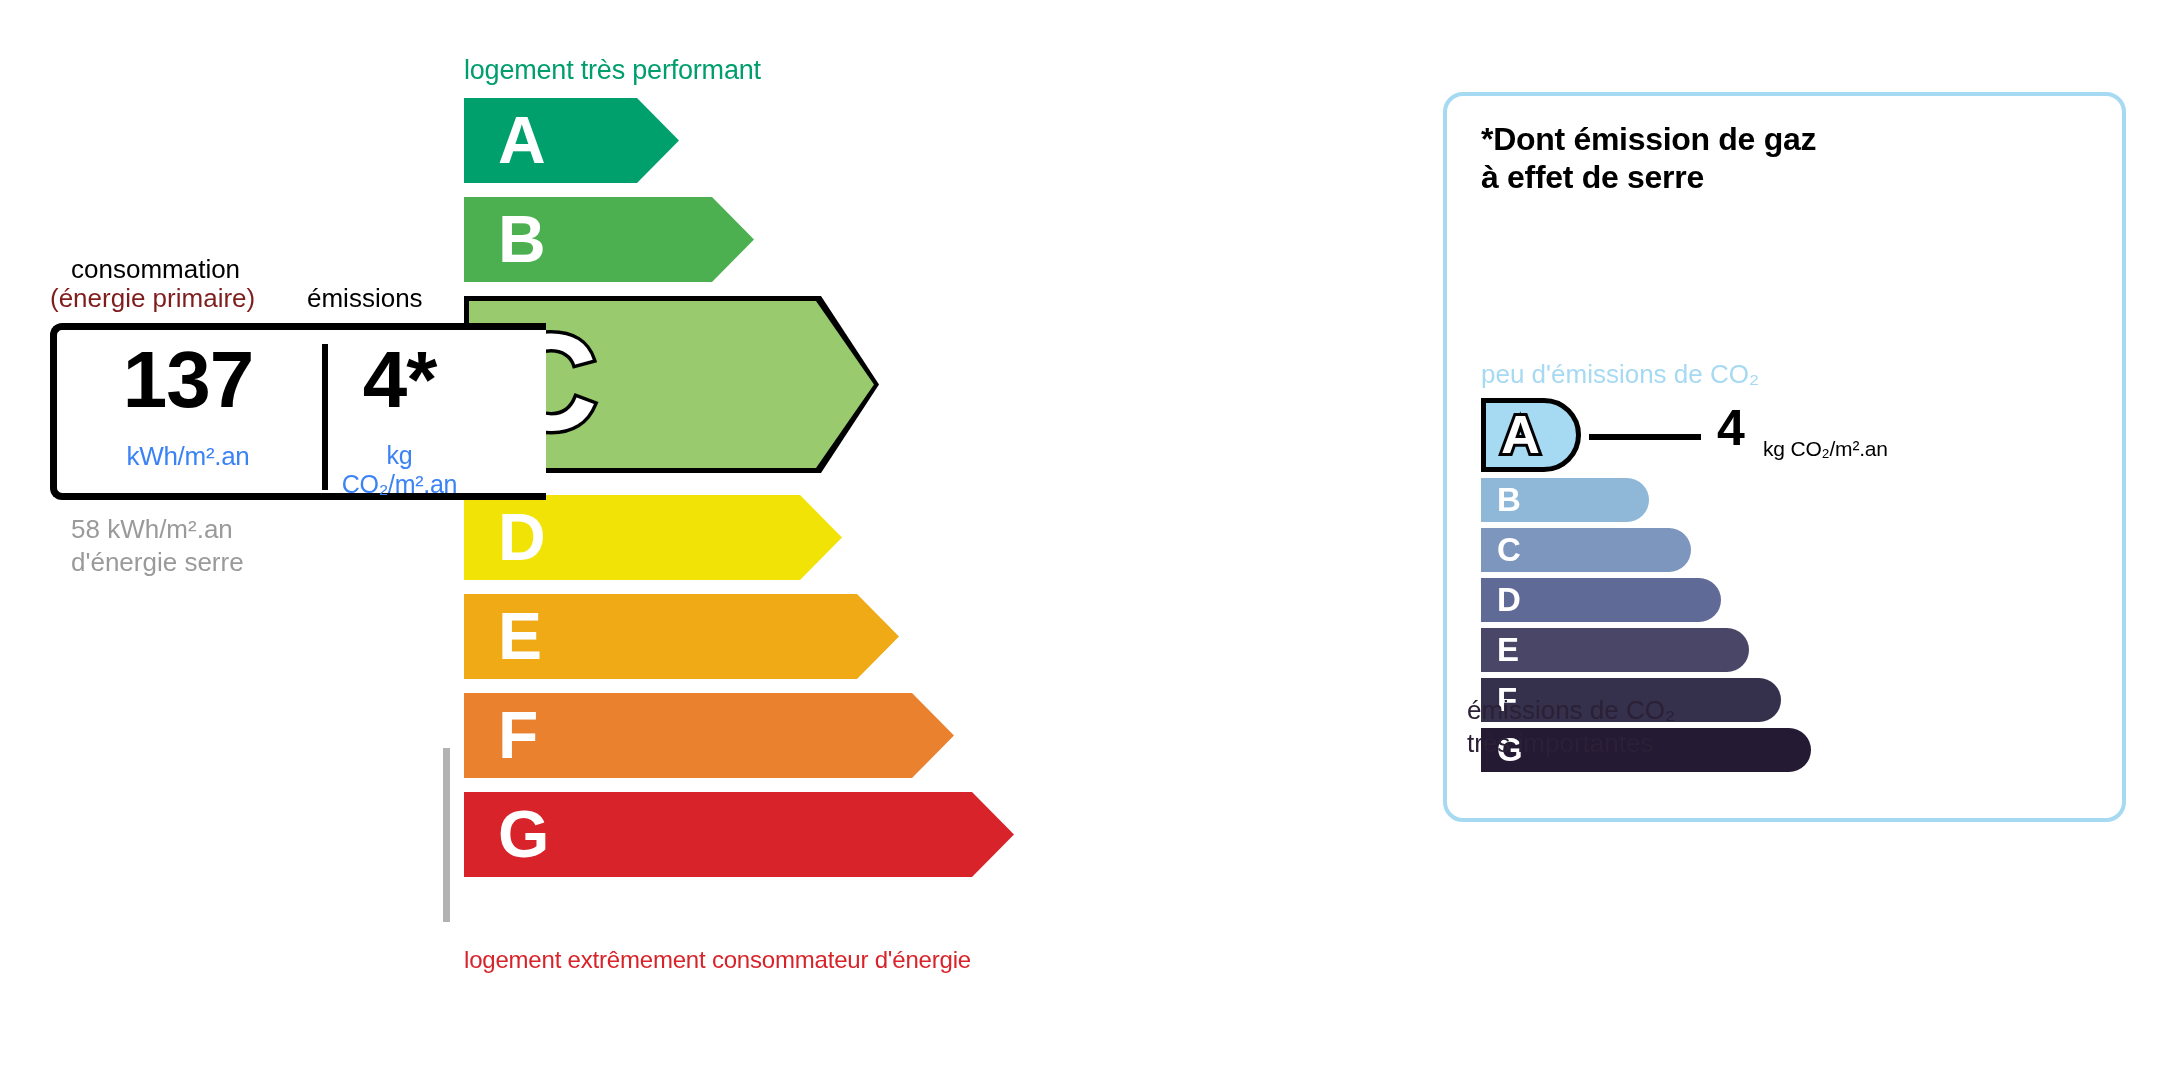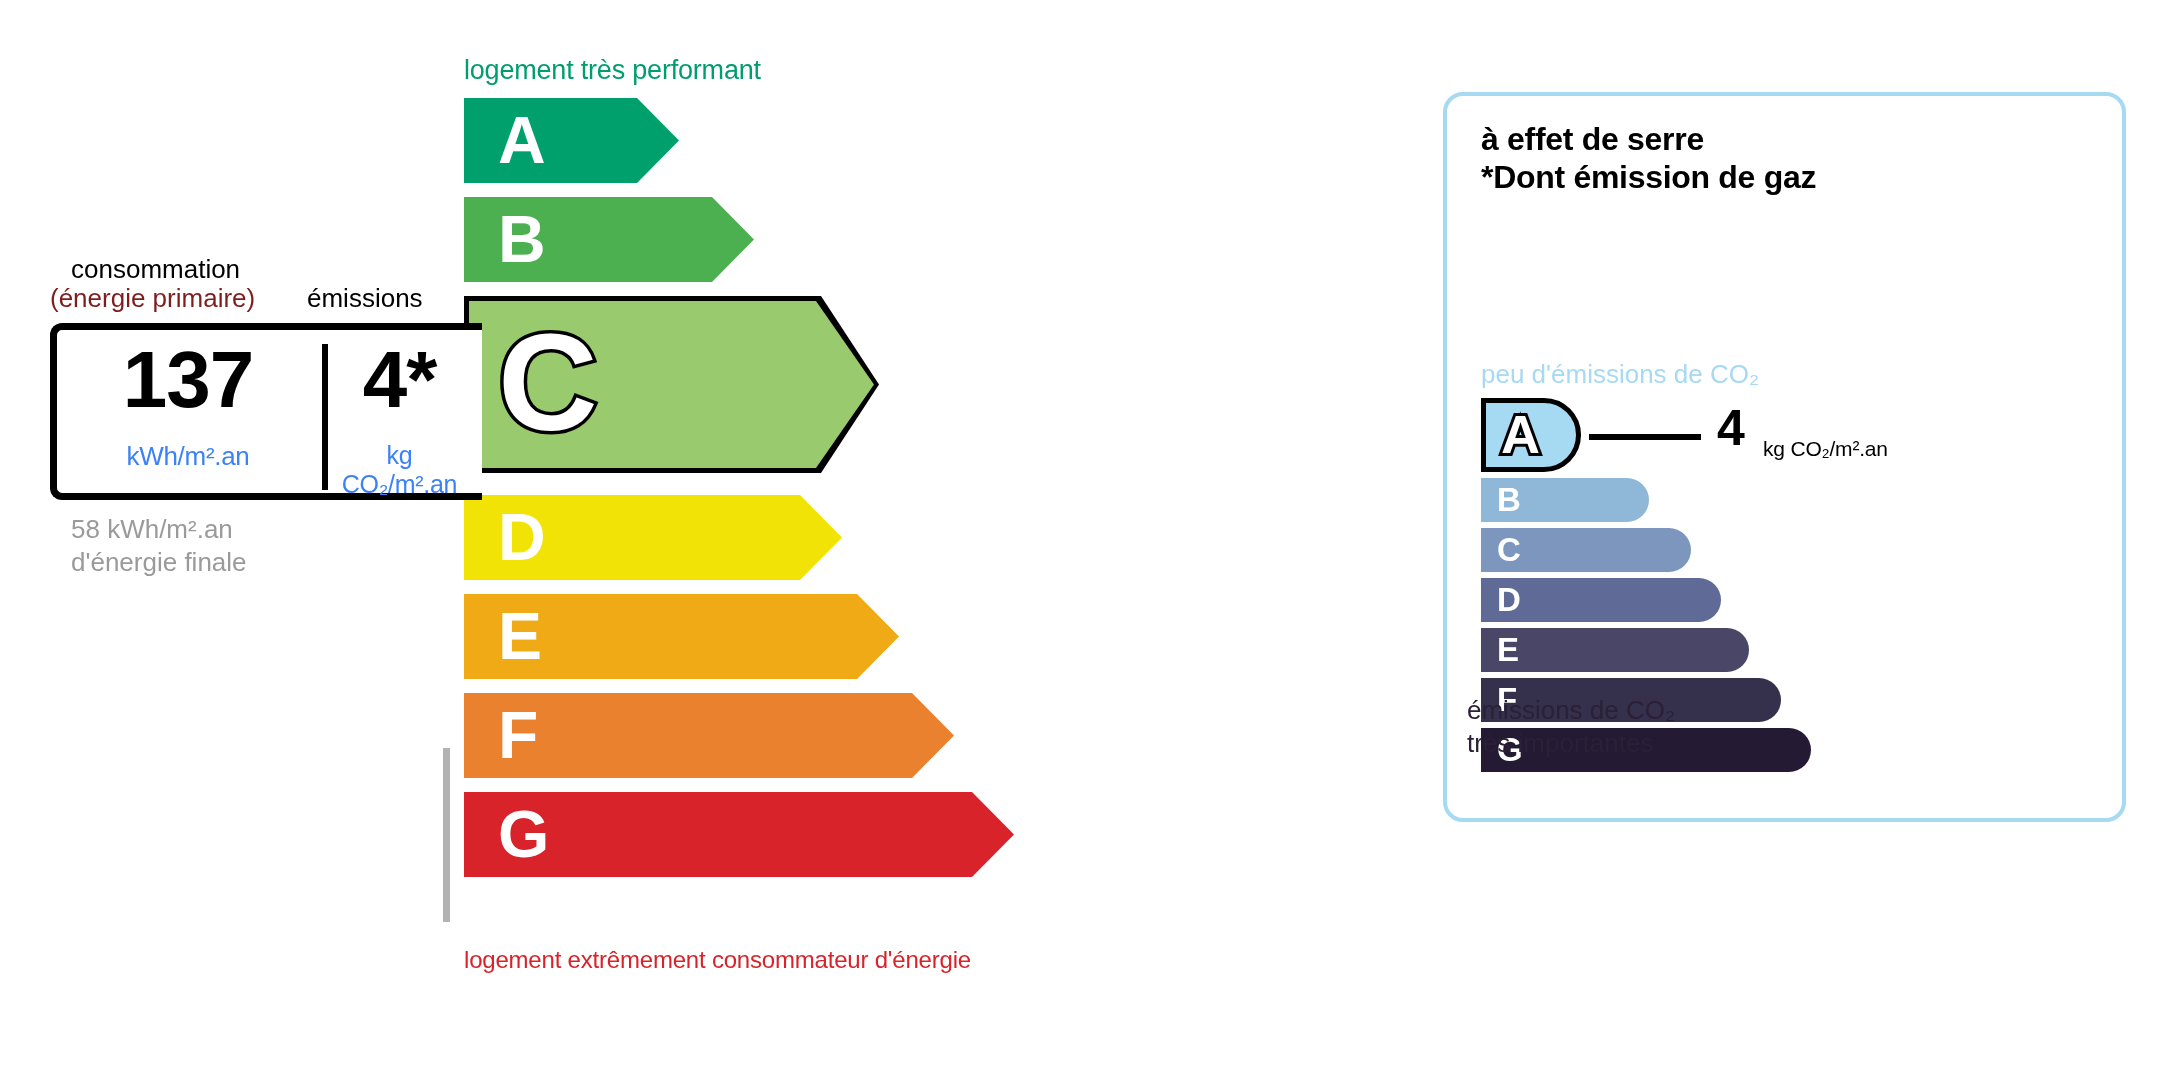--- a/index.html
+++ b/index.html
@@ -45,21 +45,21 @@
   .band.selected .letter{
     left:34px;font-size:138px;color:#ffffff;
     -webkit-text-stroke:7px #000;paint-order:stroke fill;
   }
 
   
   .band.sel-spacer{margin-top:10px;}
 
   
   #reading-box{
-    position:absolute;left:47px;top:323px;width:432px;height:177px;
+    position:absolute;left:47px;top:323px;width:496px;height:177px;
     border:7px solid #000;border-right:none;border-radius:12px 0 0 12px;
     background:#fff;box-sizing:border-box;
   }
   #reading-box .divider{
     position:absolute;left:265px;top:14px;width:6px;height:146px;background:#000;
   }
   .value-cell{position:absolute;top:12px;text-align:center;}
   #cell-conso{left:0px;width:262px;}
   #cell-emis{left:272px;width:141px;}
   .value-num{font-size:80px;font-weight:bold;color:#000;line-height:0.95;letter-spacing:-1px;}
@@ -186,32 +186,32 @@
       <div class="value-unit">kWh/m².an</div>
     </div>
     <div class="value-cell" id="cell-emis">
       <div class="value-num">4*</div>
       <div class="value-unit">kg CO₂/m².an</div>
     </div>
   </div>
 
   <div id="final-energy">
     <div>58 kWh/m².an</div>
-    <div>d'énergie finale</div>
+    <div>d'énergie serre</div>
   </div>
 
   <div id="passoire-line"></div>
 
 </div>
 
 <div id="co2-panel">
 
   <div id="co2-title">
+    <div>*Dont émission de gaz</div>
     <div>à effet de serre</div>
-    <div>*Dont émission de gaz</div>
   </div>
 
   <div id="co2-subcaption">peu d'émissions de CO₂</div>
 
   <div id="co2-bars">
 
     <div class="co2-row" id="co2-row-a">
       <div class="abadge"></div>
       <div class="cletter">A</div>
       <div id="co2-leader"></div>

